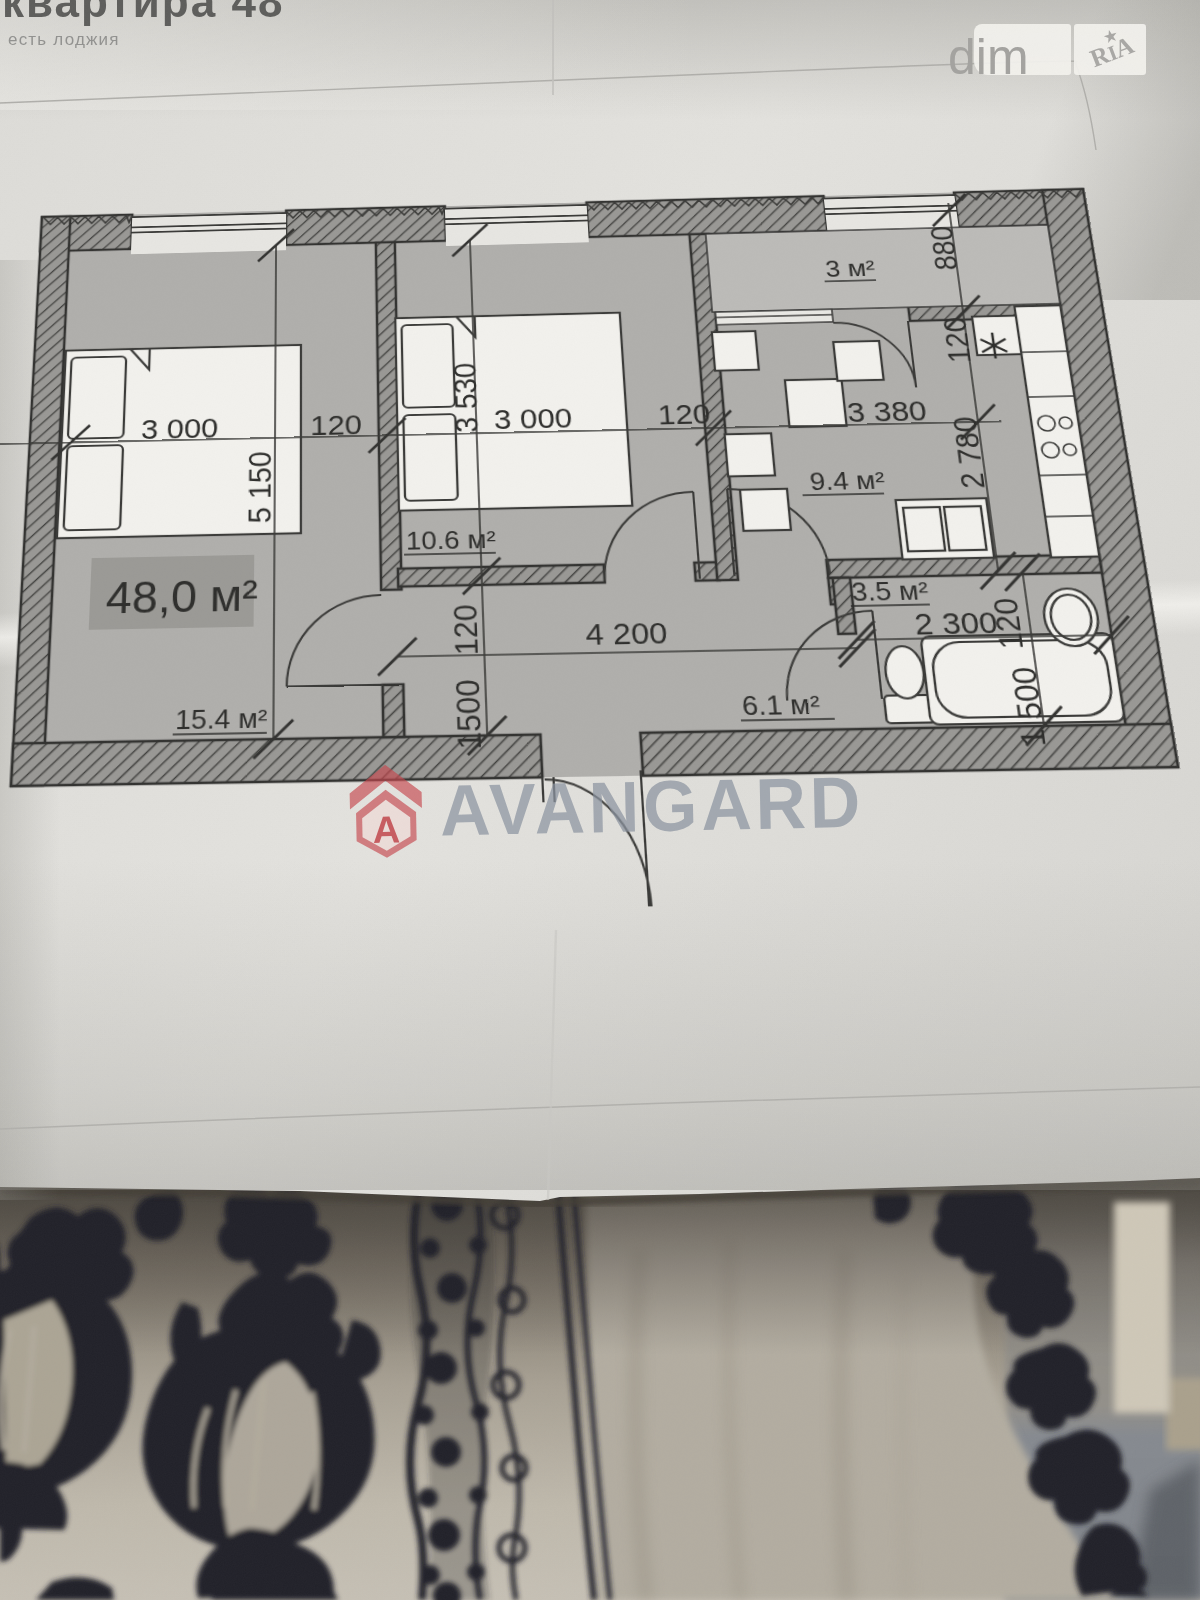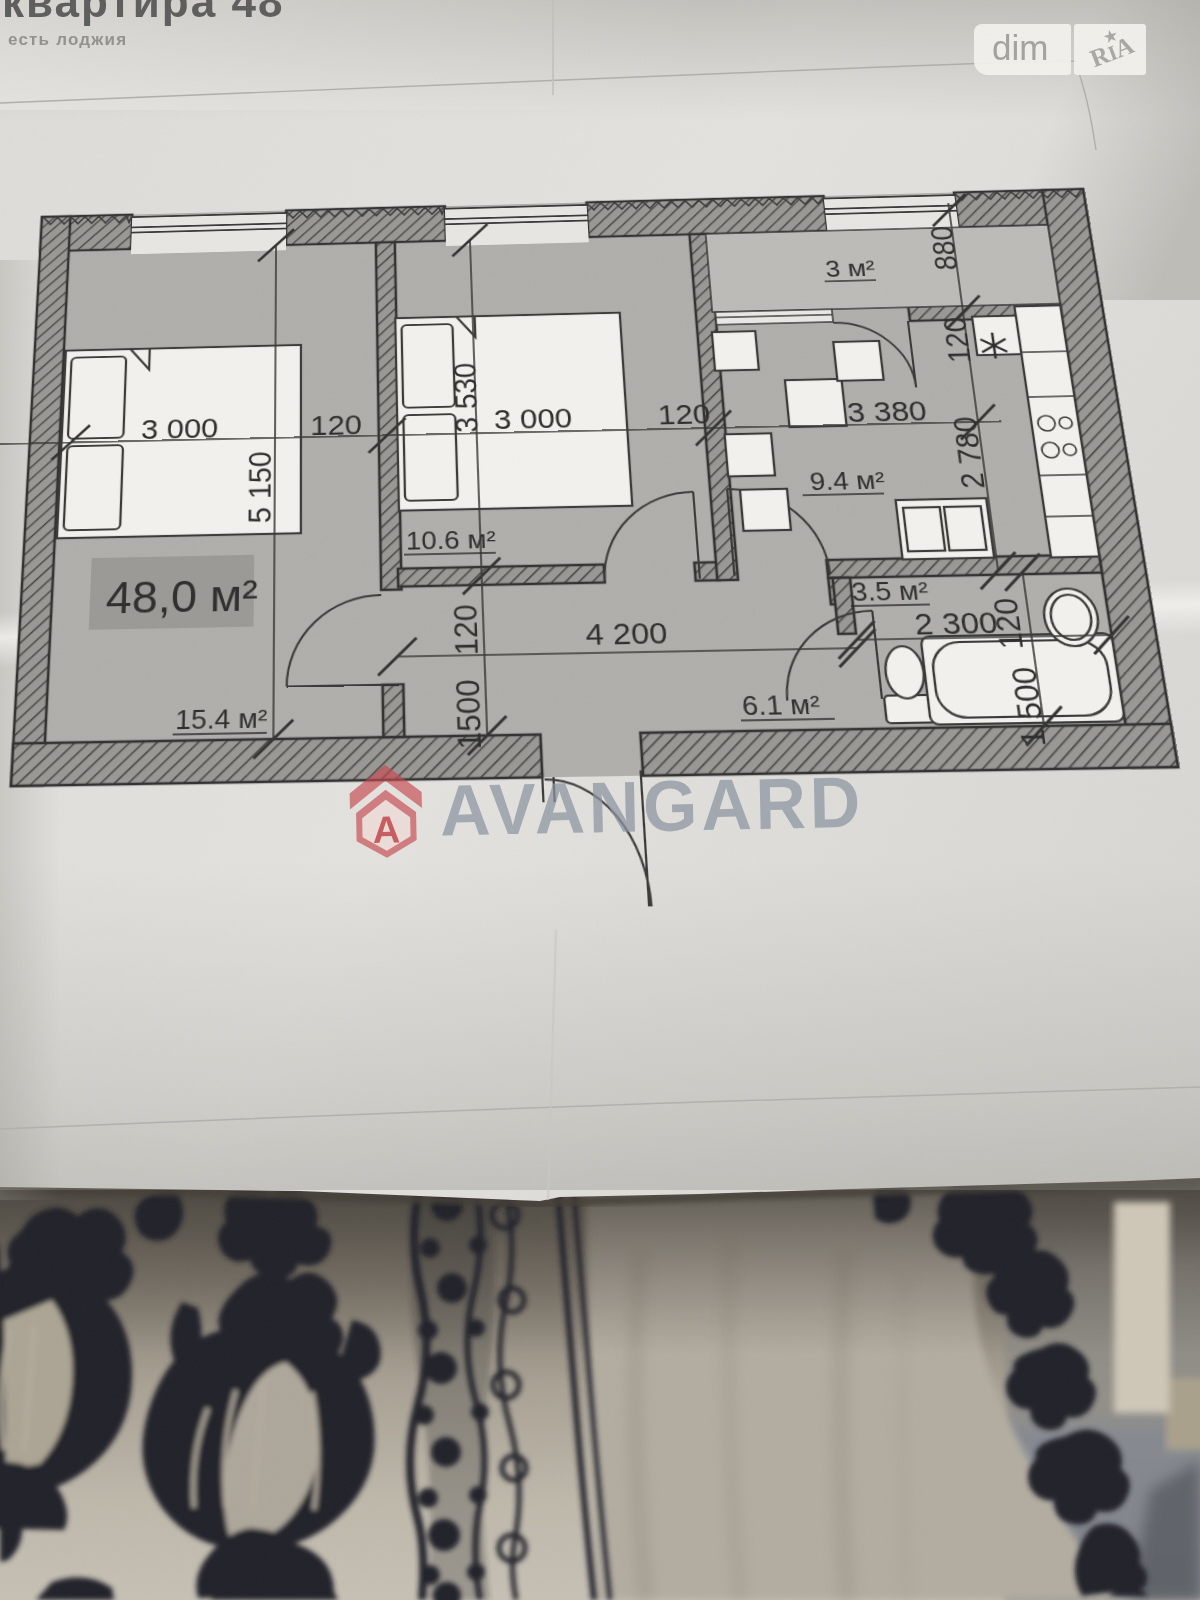--- a/index.html
+++ b/index.html
@@ -26,25 +26,25 @@
 
 <svg class="shade" style="left:0;top:0;" width="1200" height="1205">
  <path d="M0,103 Q420,86 760,72 T1075,62" fill="none" stroke="#b0afab" stroke-width="1.4"></path>
  <path d="M1075,62 Q1088,95 1096,150" fill="none" stroke="#b0afab" stroke-width="1.4"></path>
  <path d="M0,1129 Q400,1112 700,1102 T1200,1087" fill="none" stroke="#b2b1ad" stroke-width="1.5"></path>
  <path d="M553,0 L553,95" stroke="#c2c1bd" stroke-width="1.6"></path>
  <path d="M556,930 L548,1200" stroke="#c9c8c4" stroke-width="2.5" opacity="0.6"></path>
 </svg>
 
 <div style="z-index:4;position:absolute;left:2px;top:-23px;font-size:44px;font-weight:700;letter-spacing:2px;color:#5e5e5c;">квартира 48</div>
-<div style="z-index:4;position:absolute;left:8px;top:30px;font-size:17px;color:#929290;letter-spacing:1.2px;font-weight:bold;">есть лоджия</div>
+<div style="z-index:4;position:absolute;left:8px;top:30px;font-size:17px;color:#929290;letter-spacing:1.2px;">есть лоджия</div>
 
 <div style="z-index:4;position:absolute;left:974px;top:24px;width:97px;height:51px;background:rgba(243,242,238,0.92);border-radius:8px 3px 3px 14px;"></div>
 <div style="z-index:4;position:absolute;left:1074px;top:24px;width:72px;height:51px;background:rgba(243,242,238,0.92);border-radius:3px;"></div>
-<div style="z-index:4;position:absolute;left:992px;top:28px;font-size:35px;color:#a4a3a0;">dim</div>
+<div style="z-index:4;position:absolute;left:948px;top:28px;font-size:50px;color:#a4a3a0;">dim</div>
 <div style="z-index:4;position:absolute;left:1090px;top:38px;font-size:25px;font-weight:700;color:#a9a8a5;transform:rotate(-21deg);font-family:Liberation Serif,serif;">R<span style="font-size:21px;">I</span>A</div>
 <div style="z-index:4;position:absolute;left:1103px;top:26px;font-size:17px;color:#a9a8a5;transform:rotate(-15deg);">★</div>
 
 <div id="planwrap">
 <svg id="plansvg" width="1042" height="595" viewBox="0 0 1042 595">
  <defs>
   <pattern id="hatch" width="9" height="9" patternUnits="userSpaceOnUse" patternTransform="rotate(45)">
    <rect width="9" height="9" fill="#999895"></rect>
    <line x1="0" y1="0" x2="0" y2="9" stroke="#3a3a38" stroke-width="2.6"></line>
   </pattern>

